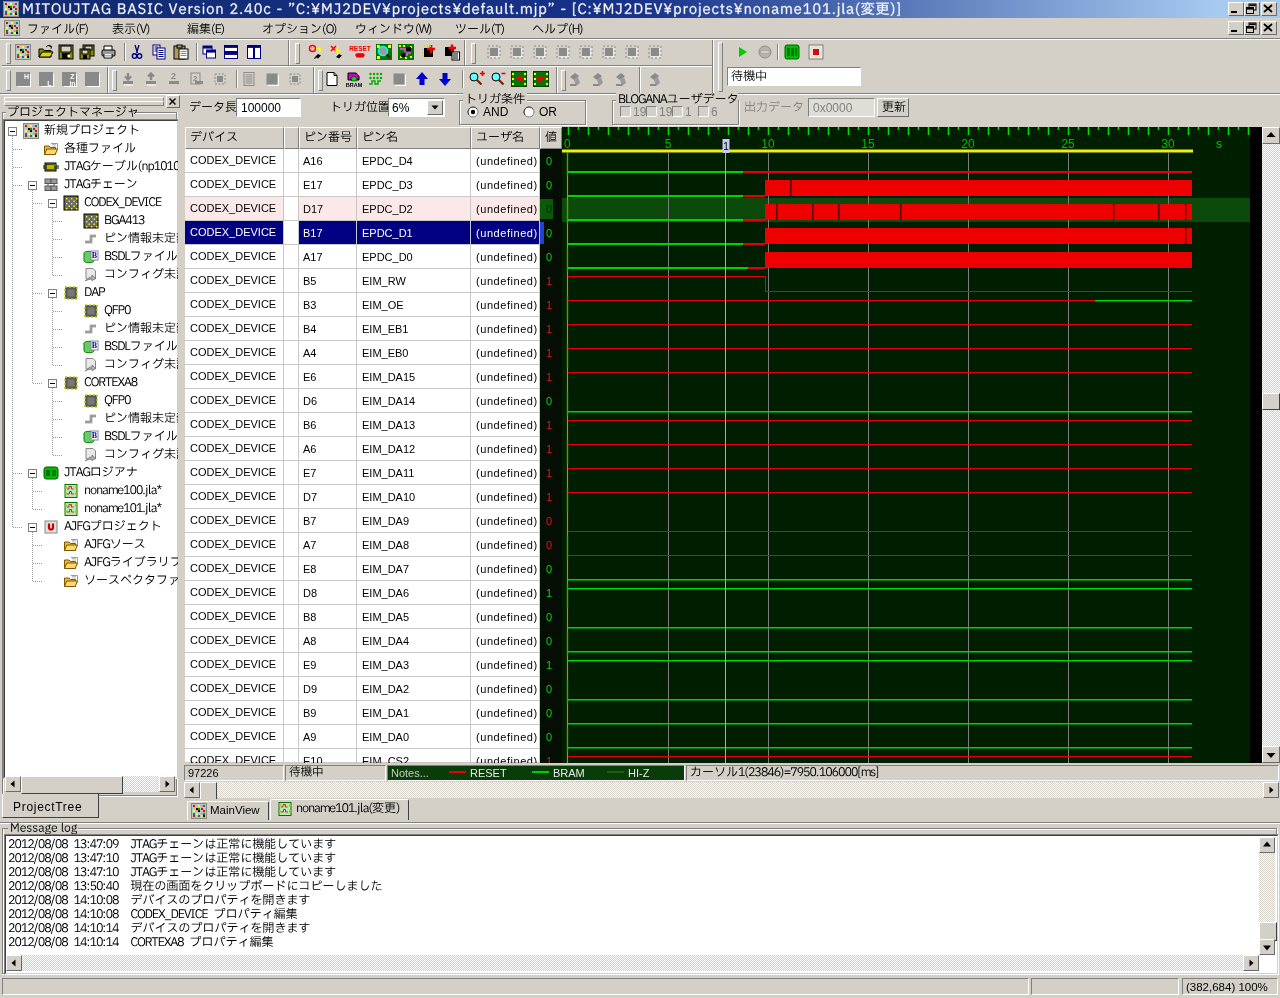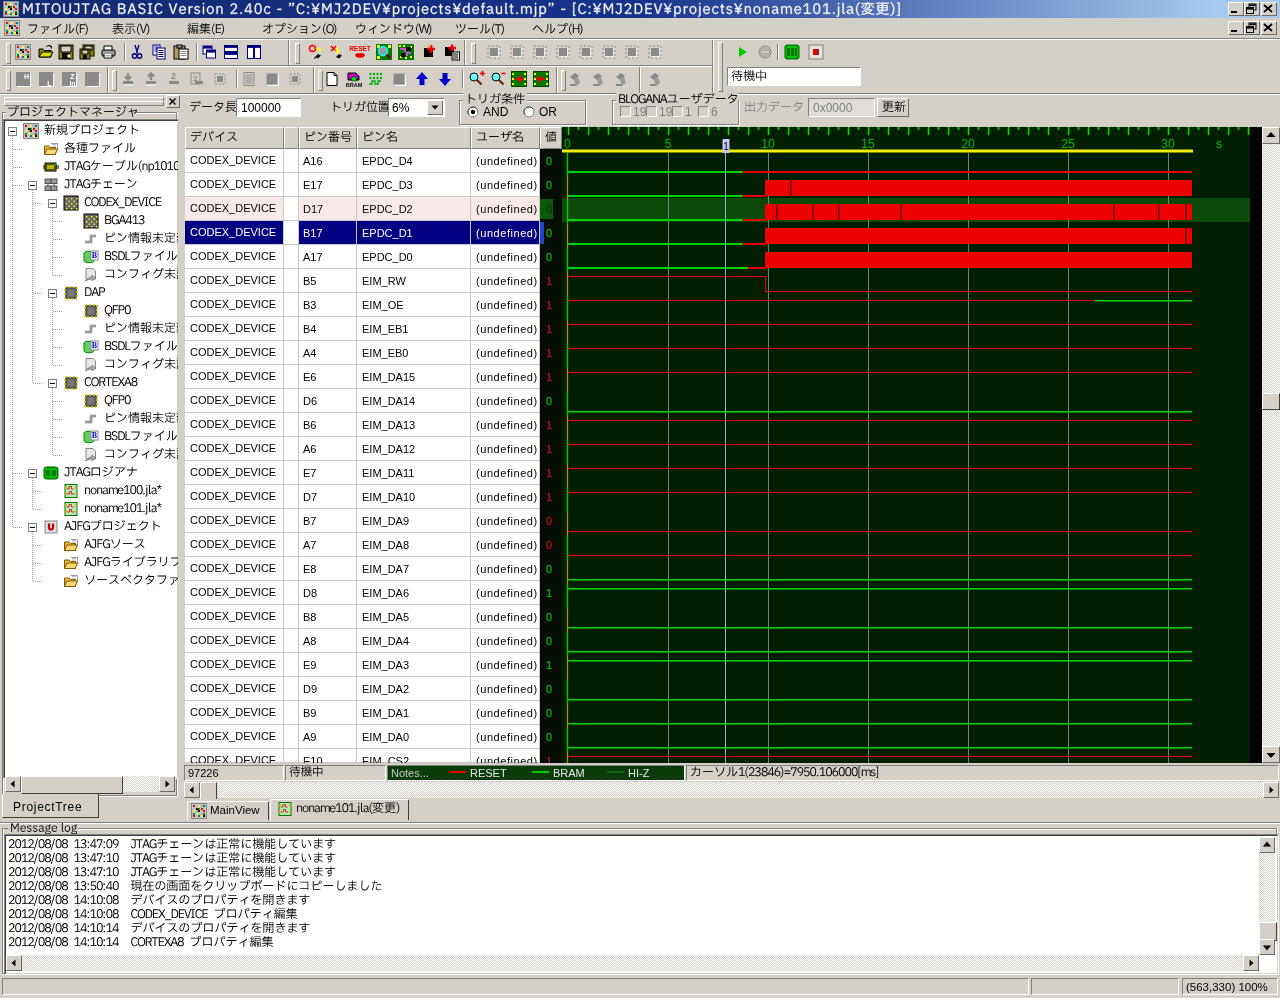--- a/index.html
+++ b/index.html
@@ -2308,21 +2308,21 @@
       <path d="M9.5 4.5 L5.5 8 L9.5 11.5 Z" fill="#000"></path>
     </svg>
     <div class="abs" style="left:1243px;top:955px;width:14px;height:14px;background:#d4d0c8;border:1px solid;border-color:#fff #6a6a6a #6a6a6a #fff;"></div>
     <svg class="t" style="left:1243px;top:955px" width="16" height="16">
       <path d="M6.5 4.5 L10.5 8 L6.5 11.5 Z" fill="#000"></path>
     </svg>
     <div class="abs" style="left:0px;top:975px;width:1280px;height:23px;background:#d4d0c8"></div>
     <div class="abs" style="left:2px;top:978px;width:1025px;height:15px;background:#d4d0c8;border:1px solid;border-color:#808080 #fff #fff #808080;"></div>
     <div class="abs" style="left:1031px;top:978px;width:146px;height:15px;background:#d4d0c8;border:1px solid;border-color:#808080 #fff #fff #808080;"></div>
     <div class="abs" style="left:1182px;top:978px;width:94px;height:15px;background:#d4d0c8;border:1px solid;border-color:#808080 #fff #fff #808080;"></div>
-    <div class="abs" style="left:1186px;top:981px;font:11.5px 'Liberation Sans',sans-serif;color:#000;white-space:pre;">(563,330) 100%</div>
+    <div class="abs" style="left:1186px;top:981px;font:11.5px 'Liberation Sans',sans-serif;color:#000;white-space:pre;">(382,684) 100%</div>
     <svg width="0" height="0" style="position:absolute">
       <defs>
         <path id="q0" d="M2.2 0H1.2V-8.8H2.5L5.1 -4H5.2L7.7 -8.8H9V0H8.1V-7.5H8L7.3 -6.1L5.1 -2.1L2.9 -6.1L2.2 -7.5H2.2Z"></path>
         <path id="q1" d="M4.3 0H0.8V-0.8H2V-8H0.8V-8.8H4.3V-8H3V-0.8H4.3Z"></path>
         <path id="q2" d="M6.9 -8.8V-7.9H4.1V0H3.1V-7.9H0.3V-8.8Z"></path>
         <path id="q3" d="M0.7 -4.4Q0.7 -5.8 1.2 -6.9Q1.6 -7.9 2.5 -8.4Q3.3 -9 4.4 -9Q5.6 -9 6.4 -8.4Q7.2 -7.9 7.7 -6.9Q8.2 -5.8 8.2 -4.4Q8.2 -2.9 7.7 -1.9Q7.2 -0.9 6.4 -0.4Q5.6 0.2 4.4 0.2Q3.3 0.2 2.5 -0.4Q1.6 -0.9 1.2 -1.9Q0.7 -2.9 0.7 -4.4ZM7.1 -3.7V-5.1Q7.1 -6 6.8 -6.7Q6.4 -7.3 5.8 -7.7Q5.2 -8.1 4.5 -8.1Q3.7 -8.1 3.1 -7.7Q2.5 -7.3 2.1 -6.7Q1.8 -6 1.8 -5.1V-3.7Q1.8 -2.8 2.1 -2.1Q2.5 -1.5 3.1 -1.1Q3.7 -0.7 4.5 -0.7Q5.2 -0.7 5.8 -1.1Q6.4 -1.5 6.8 -2.1Q7.1 -2.8 7.1 -3.7Z"></path>
         <path id="q4" d="M1.1 -8.8H2.1V-3.3Q2.1 -2 2.6 -1.4Q3.1 -0.7 4.3 -0.7Q5.4 -0.7 5.9 -1.4Q6.4 -2 6.4 -3.3V-8.8H7.4V-3.6Q7.4 -2.3 7.1 -1.5Q6.8 -0.6 6.1 -0.2Q5.4 0.2 4.3 0.2Q3.1 0.2 2.4 -0.2Q1.7 -0.6 1.4 -1.5Q1.1 -2.3 1.1 -3.6Z"></path>
         <path id="q5" d="M0.3 -1.8 1.3 -2Q1.4 -1.4 1.8 -1.1Q2.2 -0.7 2.8 -0.7Q3.5 -0.7 3.9 -1.2Q4.3 -1.6 4.3 -2.5V-7.9H1.2V-8.8H5.3V-2.3Q5.3 -1.5 5 -1Q4.6 -0.4 4.1 -0.1Q3.5 0.2 2.8 0.2Q1.8 0.2 1.2 -0.4Q0.5 -0.9 0.3 -1.8Z"></path>
         <path id="q6" d="M1.3 0H0.3L3.4 -8.8H4.7L7.8 0H6.7L5.8 -2.6H2.2ZM4 -7.9 2.5 -3.5H5.5L4 -7.9Z"></path>
         <path id="q7" d="M0.7 -4.4Q0.7 -5.8 1.2 -6.9Q1.6 -7.9 2.5 -8.4Q3.3 -9 4.5 -9Q5.6 -9 6.4 -8.4Q7.2 -7.9 7.6 -7L6.8 -6.5Q6.5 -7.2 5.9 -7.7Q5.3 -8.1 4.5 -8.1Q3.7 -8.1 3.1 -7.7Q2.5 -7.3 2.1 -6.6Q1.8 -6 1.8 -5.1V-3.7Q1.8 -2.8 2.1 -2.1Q2.5 -1.5 3.1 -1.1Q3.7 -0.7 4.5 -0.7Q5.5 -0.7 6.2 -1.3Q6.8 -1.8 6.8 -2.7V-3.6H4.9V-4.5H7.8V0H6.9V-1.3H6.8Q6.7 -0.6 6 -0.2Q5.4 0.2 4.4 0.2Q3.3 0.2 2.5 -0.4Q1.6 -0.9 1.2 -1.9Q0.7 -3 0.7 -4.4Z"></path>

